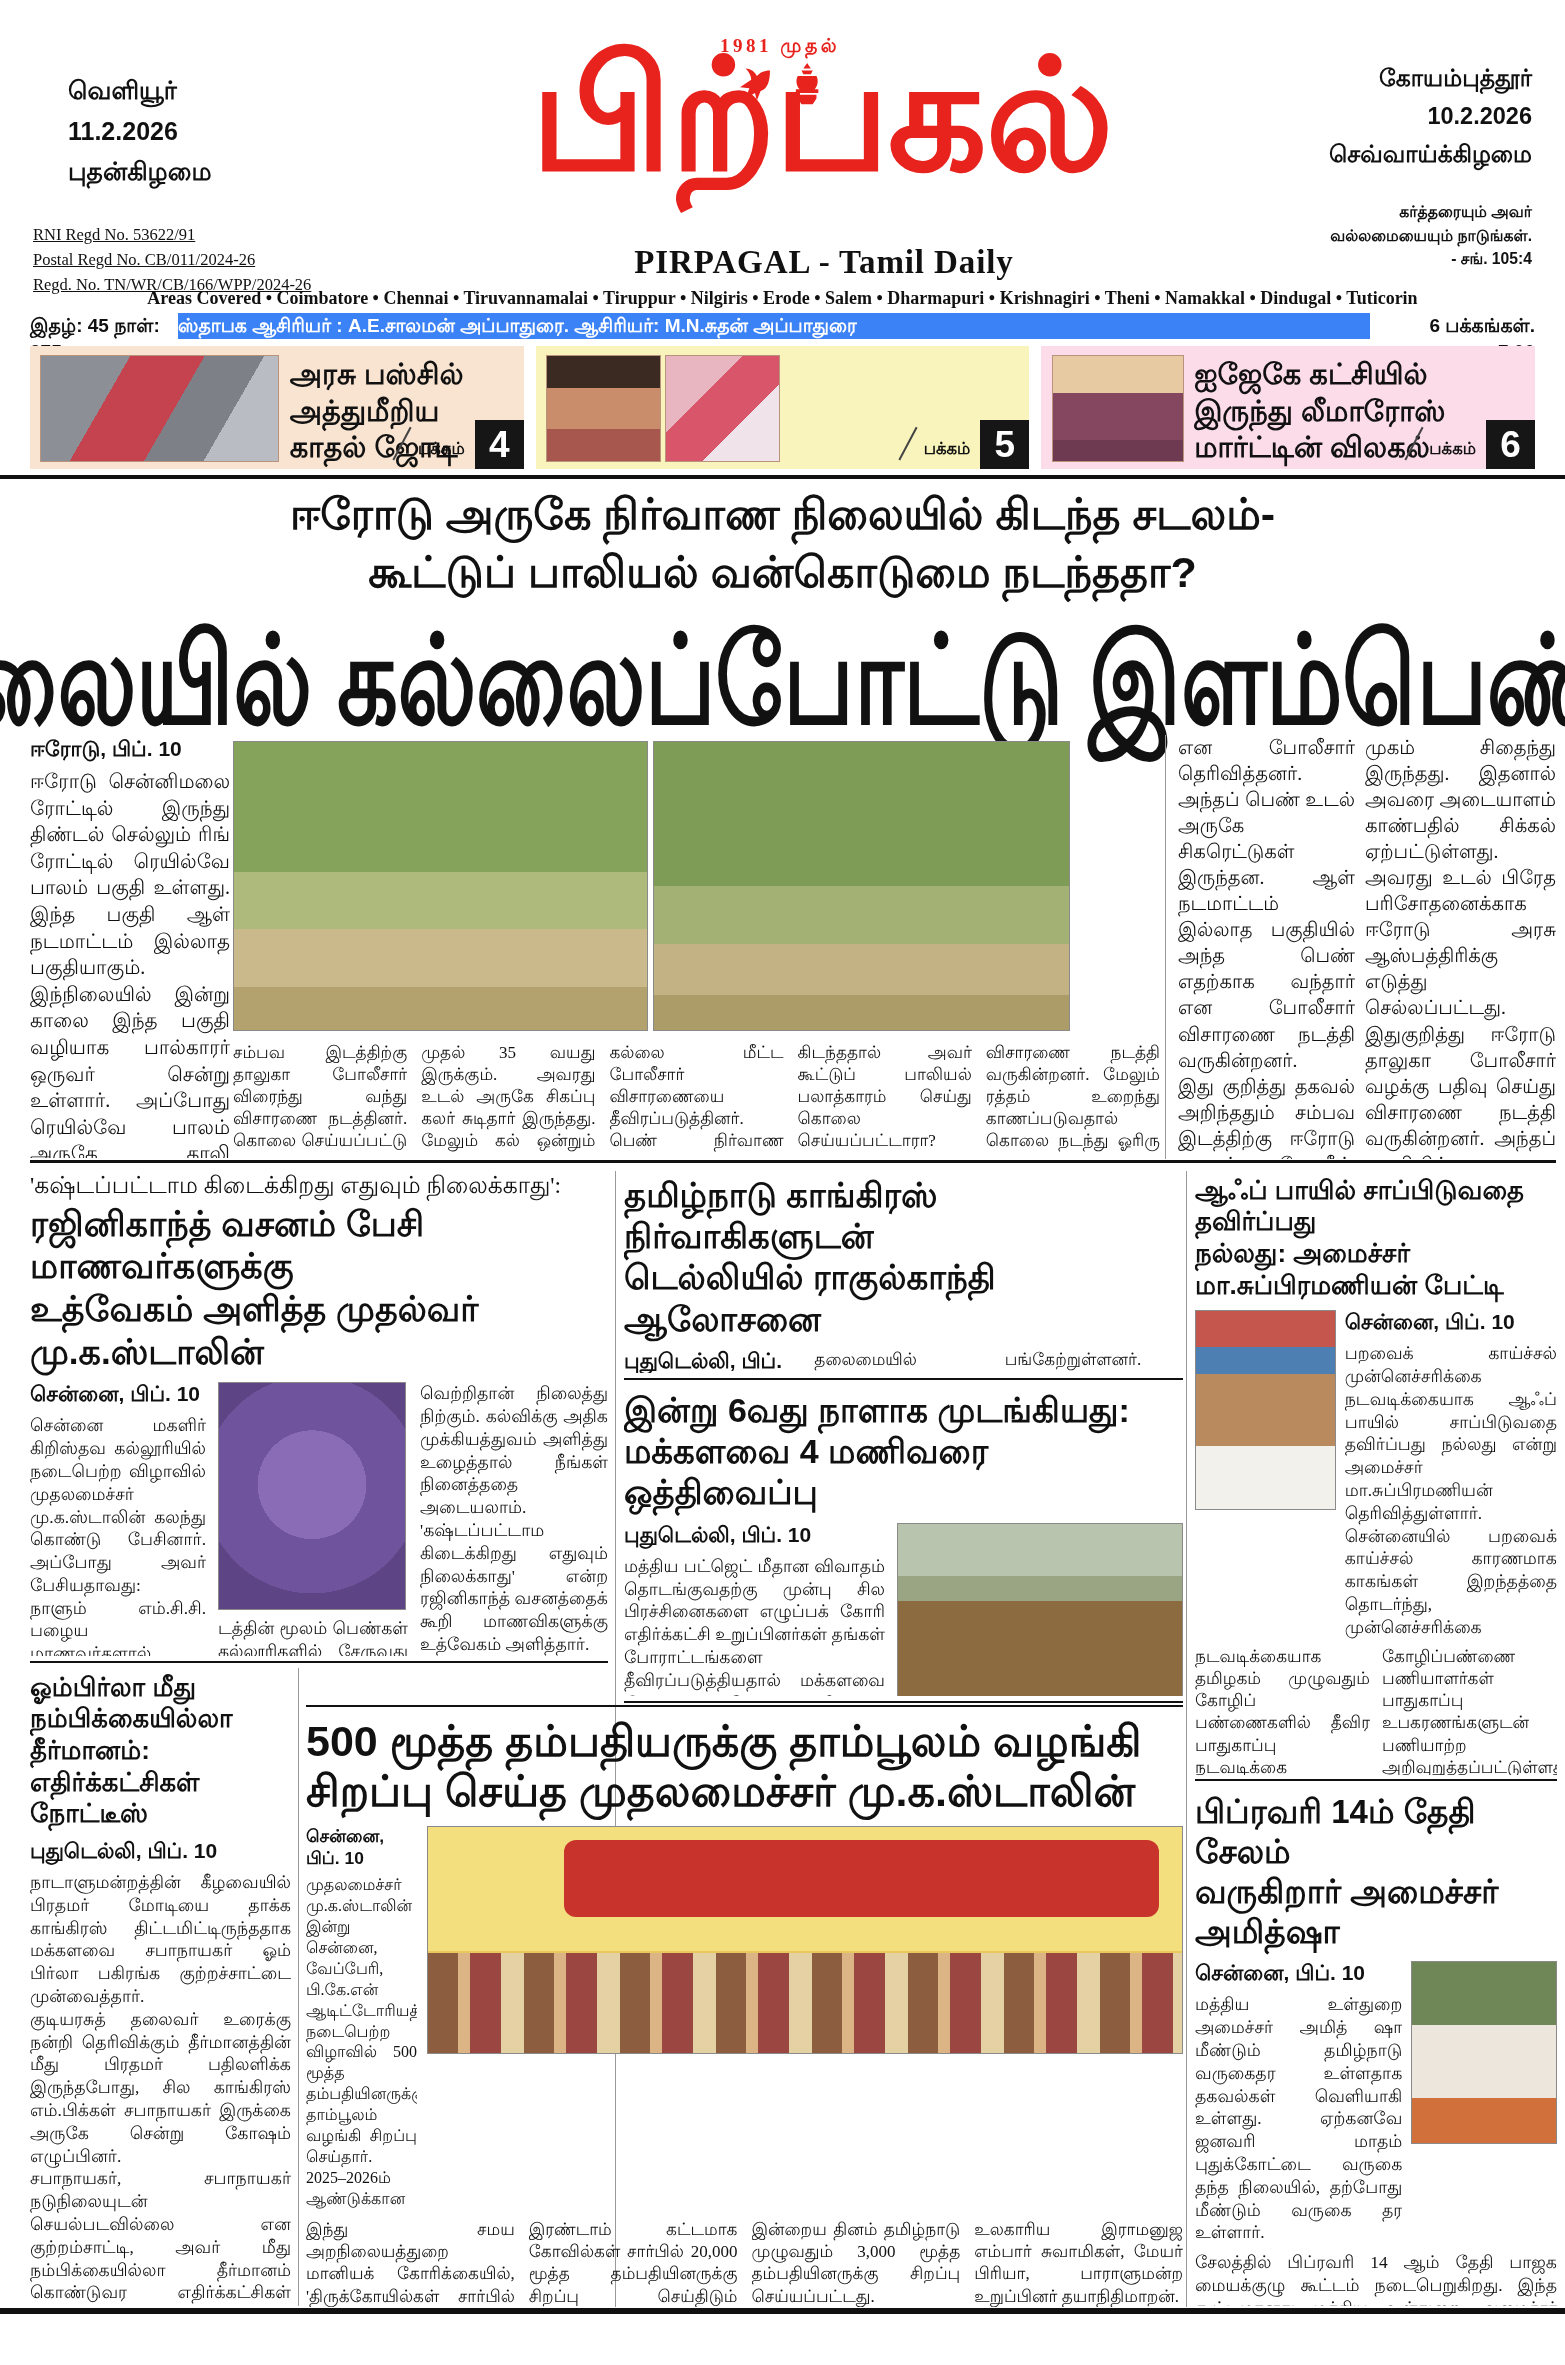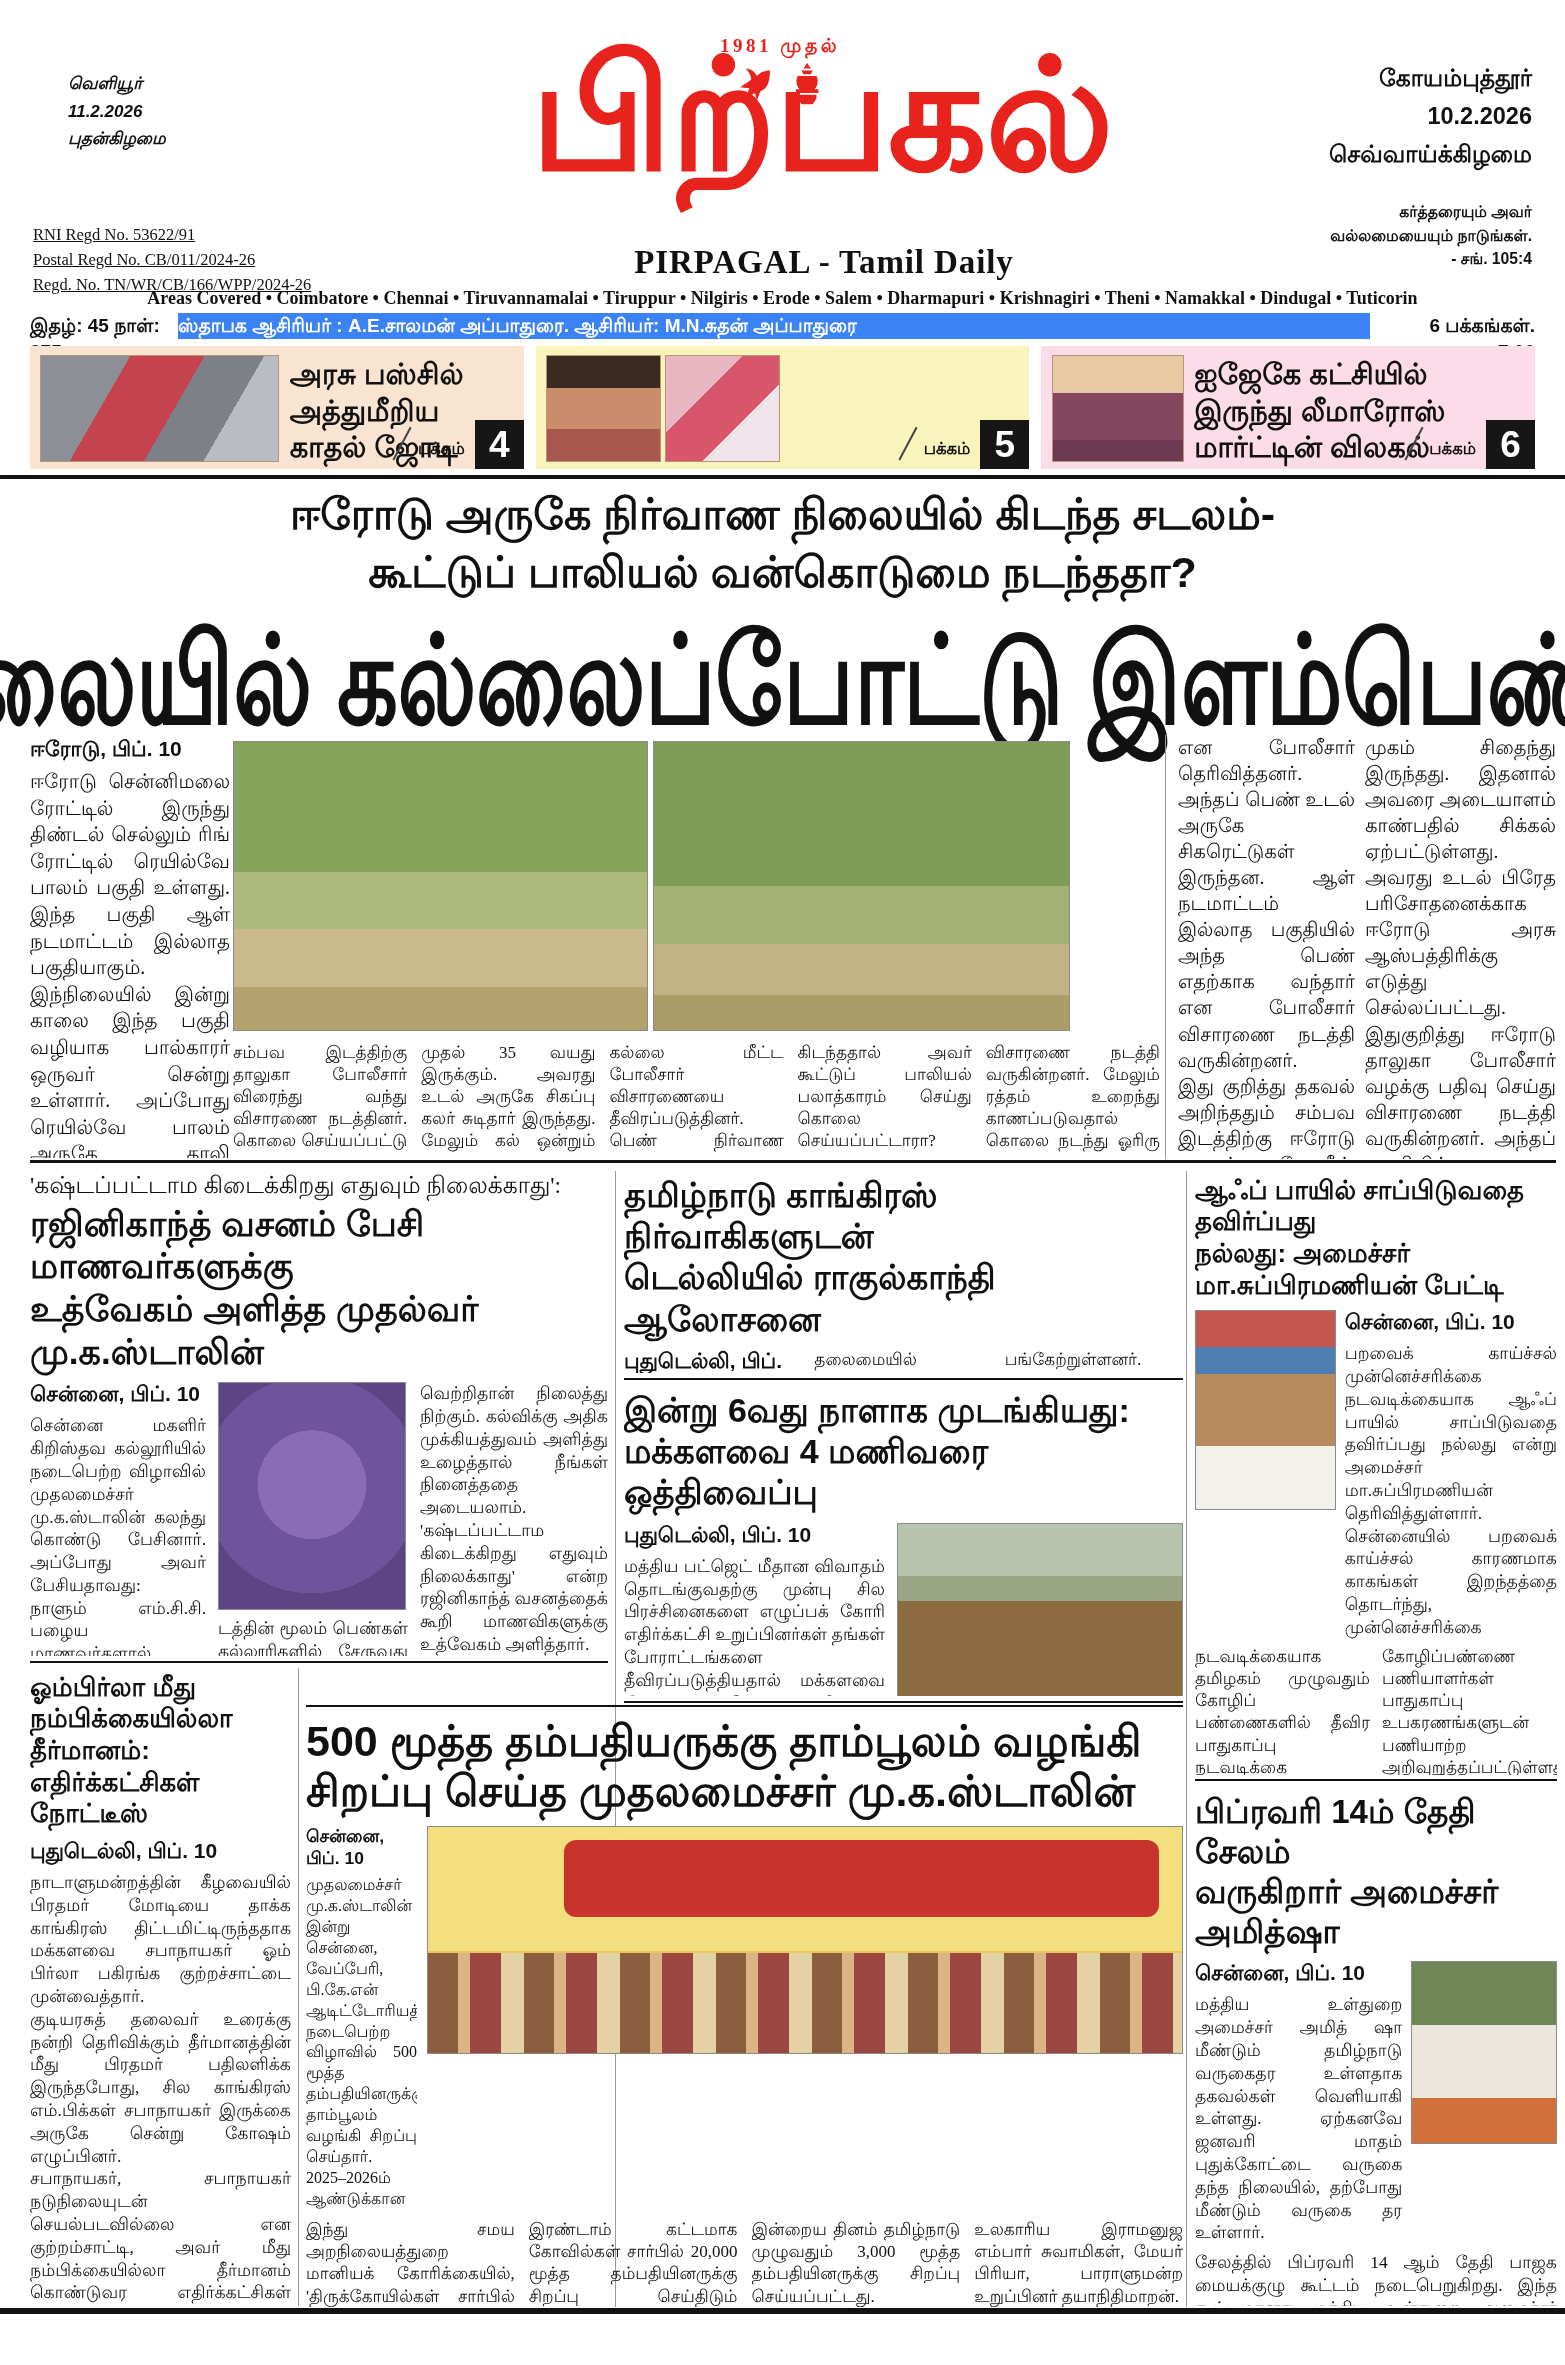--- a/index.html
+++ b/index.html
@@ -5,21 +5,21 @@
   html,body{margin:0;padding:0;background:#e9e9e9;}
   .page{position:relative;width:1565px;height:2366px;background:#ffffff;margin:0 auto;
         font-family:"Liberation Serif",serif;color:#111;overflow:hidden;}
   .abs{position:absolute;}
   .pre{white-space:pre-line;}
   .sans{font-family:"Liberation Sans",sans-serif;}
   .just{text-align:justify;}
   .hide{overflow:hidden;}
 
   
-  .ed-left{left:68px;top:70px;width:209px;font-weight:bold;font-size:17px;line-height:1.62;font-style:italic;}
+  .ed-left{left:68px;top:70px;width:209px;font-weight:bold;font-size:25px;line-height:1.62;}
   .ed-right{right:33px;top:59px;width:226px;text-align:right;font-weight:bold;font-size:23.5px;line-height:1.62;}
   .verse{right:33px;top:200px;width:217px;text-align:right;font-size:15.7px;font-weight:bold;line-height:1.5;}
   .regs{left:33px;top:223px;width:296px;font-size:16.5px;line-height:1.5;}
   .regs div{text-decoration:underline;}
   .since{left:50%;top:35px;transform:translateX(-52%);display:flex;flex-direction:column;align-items:center;color:#e8231d;}
   .since-text{font-size:19px;font-weight:bold;letter-spacing:3.5px;}
   .since-icons{display:flex;gap:8.7px;margin-top:1.7px;}
   .masthead{left:0;right:0;top:22.6px;text-align:center;padding-left:78px;margin:0;
             color:#e8231d;font-size:155px;line-height:1.2;font-weight:800;letter-spacing:-1.7px;}
   .mast-sub{left:0;right:0;top:244px;text-align:center;padding-left:83px;

